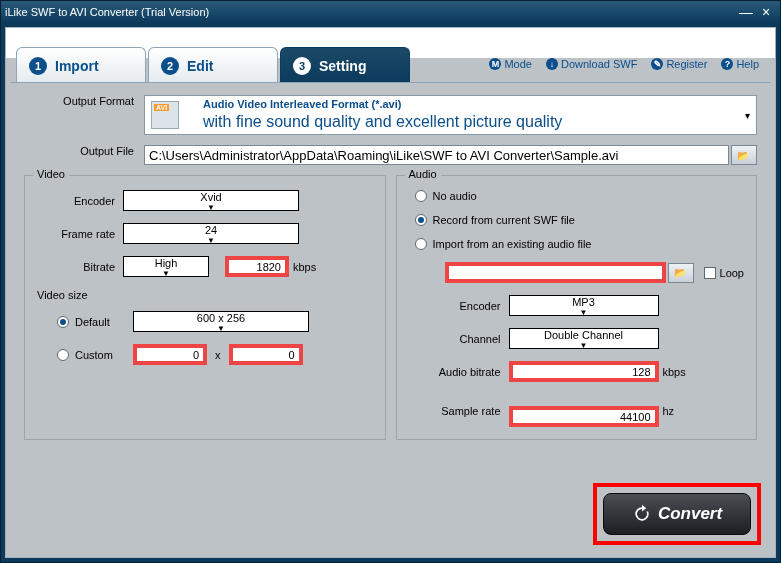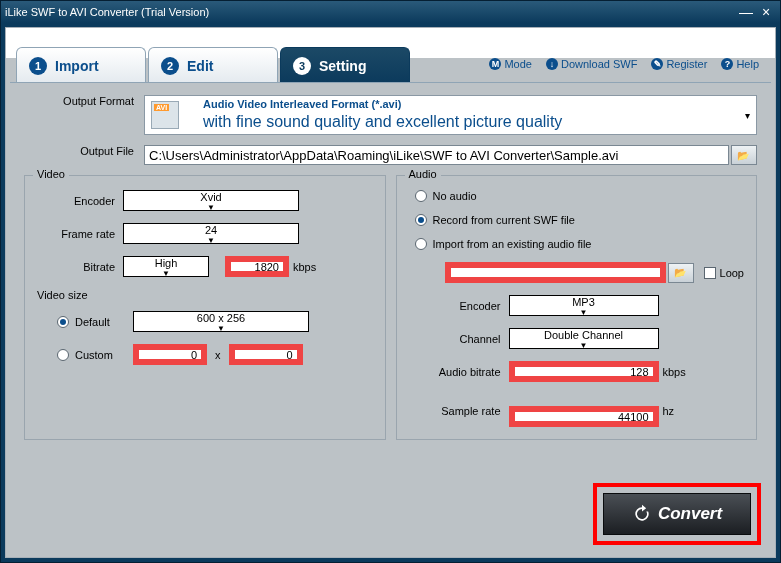--- a/index.html
+++ b/index.html
@@ -41,35 +41,35 @@
 .browse-btn { width: 26px; height: 20px; border: 1px solid #7a8792; background: linear-gradient(#eef2f4,#c9d1d7); display: flex; align-items: center; justify-content: center; font-size: 10px; cursor: pointer; margin-left: 2px; }
 
 .columns { display: flex; gap: 10px; margin-top: 8px; }
 .fieldset { flex: 1; border: 1px solid #9aa5ae; padding: 14px 12px 12px; position: relative; font-size: 11px; }
 .fieldset .legend { position: absolute; top: -8px; left: 8px; background: #bcc2c6; padding: 0 4px; font-size: 11px; }
 
 .vrow { display: flex; align-items: center; margin-bottom: 12px; }
 .vrow .vlbl { width: 86px; text-align: right; padding-right: 8px; }
 .select { height: 21px; border: 1px solid #000; background: #fff; font-size: 11px; padding: 0 4px; cursor: pointer; display: flex; align-items: center; justify-content: space-between; flex-direction: column; }
 .select .arrow { font-size: 8px; }
-.txt { height: 21px; border: 6px solid #ef4444; background: #fff; font-size: 11px; padding: 0 4px; text-align: right; }
+.txt { height: 21px; border: 4px solid #ef4444; background: #fff; font-size: 11px; padding: 0 4px; text-align: right; }
 .unit { margin-left: 4px; }
 
 .radio { width: 12px; height: 12px; border-radius: 50%; border: 1px solid #5a6670; background: #fff; margin-right: 6px; display: inline-flex; align-items: center; justify-content: center; }
 .radio.checked::after { content: ""; width: 6px; height: 6px; background: #0b4e8c; border-radius: 50%; }
 .check { width: 12px; height: 12px; border: 1px solid #5a6670; background: #fff; margin-right: 4px; display: inline-block; }
 
 .bk-swatch { width: 16px; height: 16px; border: 1px solid #7a8792; background: #000; display: inline-block; vertical-align: middle; position: relative; }
 .bk-swatch::after { content: ""; position: absolute; right: -1px; bottom: -1px; width: 0; height: 0; border-left: 5px solid transparent; border-bottom: 5px solid #fff; }
 
 .arow { display: flex; align-items: center; margin-bottom: 12px; }
 .arow .albl { width: 100px; text-align: right; padding-right: 8px; }
 
 .convert-wrap { position: absolute; right: 10px; bottom: 8px; border: 4px solid #ff0000; padding: 6px; }
-.convert-btn { width: 148px; height: 42px; background: linear-gradient(to bottom, #4a4f55, #1b1e22); border: 1px solid #0a0c0e; border-radius: 0; display: flex; align-items: center; justify-content: center; gap: 6px; color: #fff; font-size: 17px; font-style: italic; font-weight: bold; cursor: pointer; }
+.convert-btn { width: 148px; height: 42px; background: linear-gradient(to bottom, #4a4f55, #1b1e22); border: 1px solid #0a0c0e; border-radius: 8px; display: flex; align-items: center; justify-content: center; gap: 6px; color: #fff; font-size: 17px; font-style: italic; font-weight: bold; cursor: pointer; }
 .convert-icn { width: 20px; height: 20px; }
 .convert-icn svg { width: 100%; height: 100%; }
 </style>
 </head>
 <body>
 
 <div class="window">
   <div class="titlebar">
     <span>iLike SWF to AVI Converter (Trial Version)</span>
     <span class="spacer"></span>

